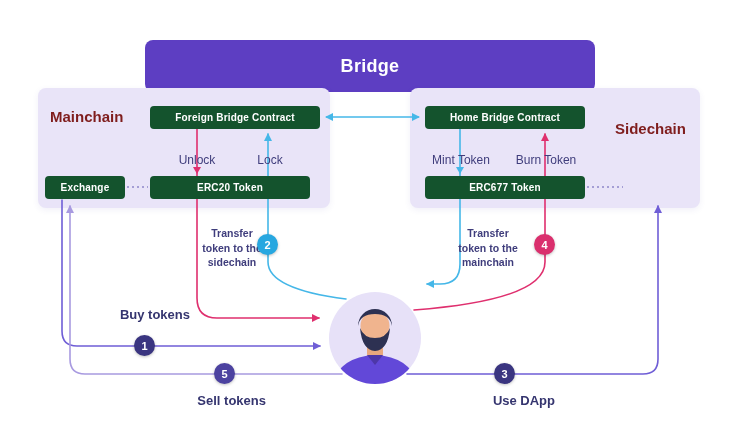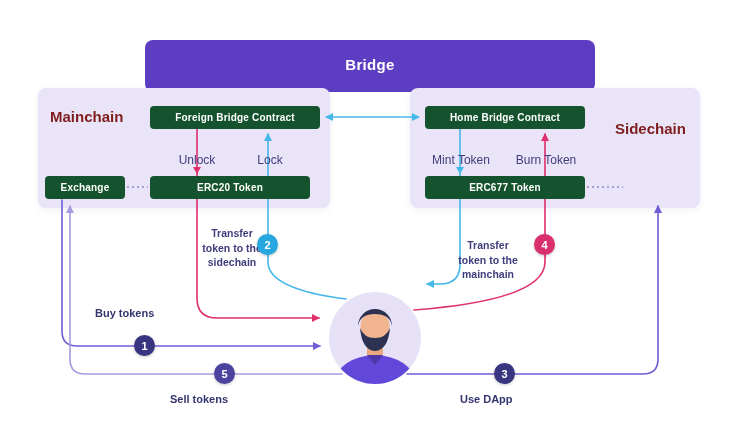--- a/index.html
+++ b/index.html
@@ -5,36 +5,36 @@
   html,body{margin:0;padding:0;background:#fff;}
   .canvas{
     position:relative;width:739px;height:441px;background:#ffffff;overflow:hidden;
     font-family:"Liberation Sans", sans-serif;
   }
   .bridge-box{
     position:absolute;left:145px;top:40px;width:450px;height:52px;
     background:#5d3ec2;border-radius:8px;z-index:1;
     display:flex;align-items:flex-start;justify-content:center;
   }
-  .bridge-title{color:#fff;font-size:15px;font-weight:700;margin-top:16px;letter-spacing:.3px;}
+  .bridge-title{color:#fff;font-size:18px;font-weight:700;margin-top:16px;letter-spacing:.3px;}
   .panel{
     position:absolute;top:88px;height:120px;background:#e9e4f8;border-radius:8px;z-index:2;
     box-shadow:0 2px 6px rgba(80,60,160,.08);
   }
   .panel-left{left:38px;width:292px;}
   .panel-right{left:410px;width:290px;}
   svg.wires{position:absolute;left:0;top:0;z-index:3;pointer-events:none;}
   .heading{position:absolute;z-index:4;font-size:15px;font-weight:700;color:#7f1d1d;}
   .pill{
     position:absolute;z-index:4;background:#14532d;color:#fff;border-radius:4px;
     display:flex;align-items:center;justify-content:center;
     font-size:10px;font-weight:700;letter-spacing:.2px;
   }
   .minilabel{position:absolute;z-index:4;font-size:12px;color:#3f3d7c;text-align:center;font-weight:500;}
-  .flowlabel{position:absolute;z-index:5;color:#35356f;font-weight:700;font-size:11px;text-align:left;}
+  .flowlabel{position:absolute;z-index:5;color:#35356f;font-weight:700;font-size:13px;text-align:right;}
   .transferlabel{position:absolute;z-index:5;color:#3f3d7c;font-weight:600;font-size:10.5px;line-height:1.4;text-align:center;}
   .badge{
     position:absolute;z-index:5;width:21px;height:21px;border-radius:50%;
     color:#fff;font-size:11px;font-weight:700;display:flex;align-items:center;justify-content:center;
     box-shadow:0 1px 3px rgba(0,0,0,.25);
   }
   .badge-1{left:134px;top:335px;background:#3a3580;}
   .badge-2{left:257px;top:234px;background:#27a7e0;}
   .badge-3{left:494px;top:363px;background:#3a3580;}
   .badge-4{left:534px;top:234px;background:#da2f6d;}
@@ -113,21 +113,21 @@
   <div class="pill" style="left:45px;top:176px;width:80px;height:23px;">Exchange</div>
   <div class="pill" style="left:150px;top:176px;width:160px;height:23px;">ERC20 Token</div>
   <div class="pill" style="left:425px;top:176px;width:160px;height:23px;">ERC677 Token</div>
 
   <div class="minilabel" style="left:172px;top:153px;width:50px;">Unlock</div>
   <div class="minilabel" style="left:245px;top:153px;width:50px;">Lock</div>
   <div class="minilabel" style="left:430px;top:153px;width:62px;">Mint Token</div>
   <div class="minilabel" style="left:514px;top:153px;width:64px;">Burn Token</div>
 
   <div class="transferlabel" style="left:196px;top:226px;width:72px;">Transfer token to the sidechain</div>
-  <div class="transferlabel" style="left:452px;top:238px;width:72px;">Transfer token to the mainchain</div>
+  <div class="transferlabel" style="left:452px;top:226px;width:72px;">Transfer token to the mainchain</div>
   <div class="flowlabel" style="left:95px;top:307px;width:95px;">Buy tokens</div>
   <div class="flowlabel" style="left:170px;top:393px;width:96px;">Sell tokens</div>
   <div class="flowlabel" style="left:460px;top:393px;width:95px;">Use DApp</div>
 
   <div class="badge badge-1">1</div>
   <div class="badge badge-2">2</div>
   <div class="badge badge-3">3</div>
   <div class="badge badge-4">4</div>
   <div class="badge badge-5">5</div>
 

